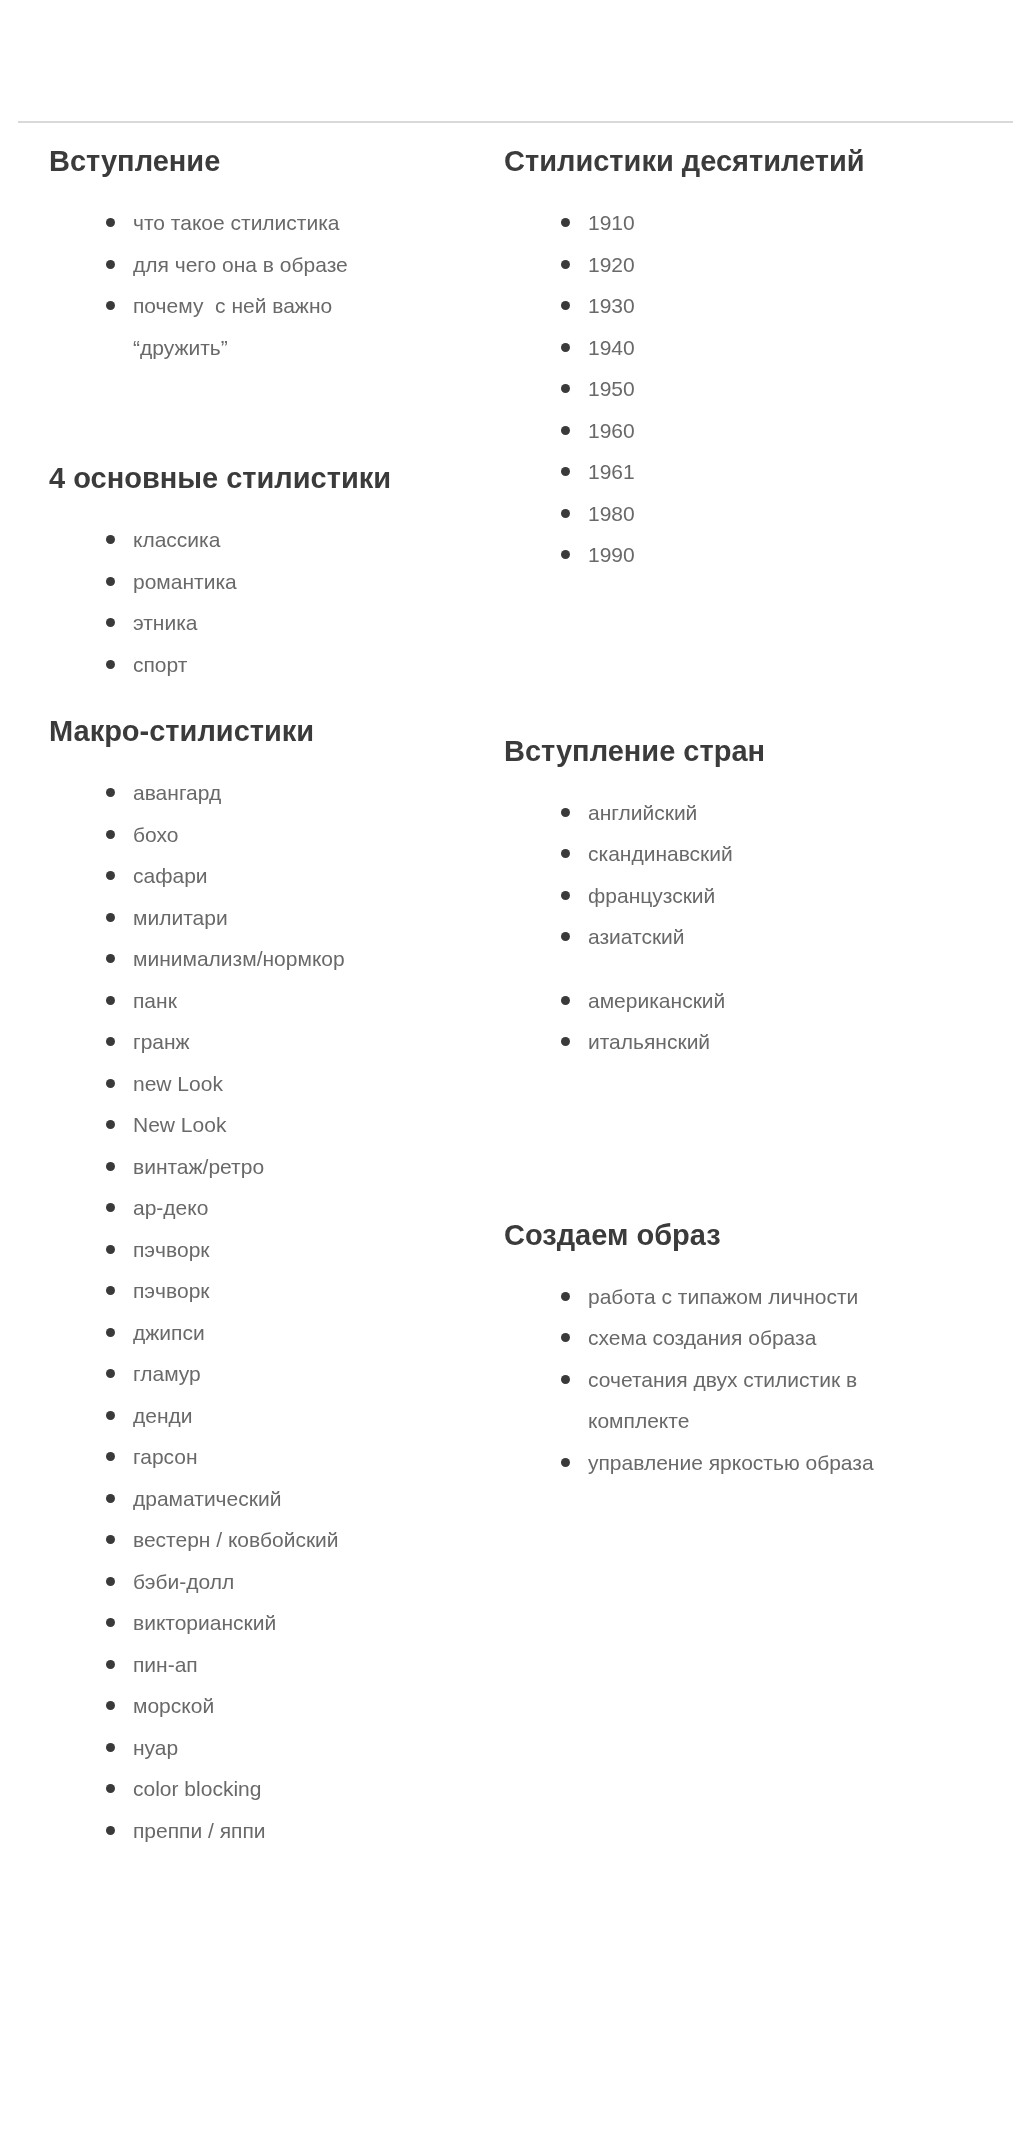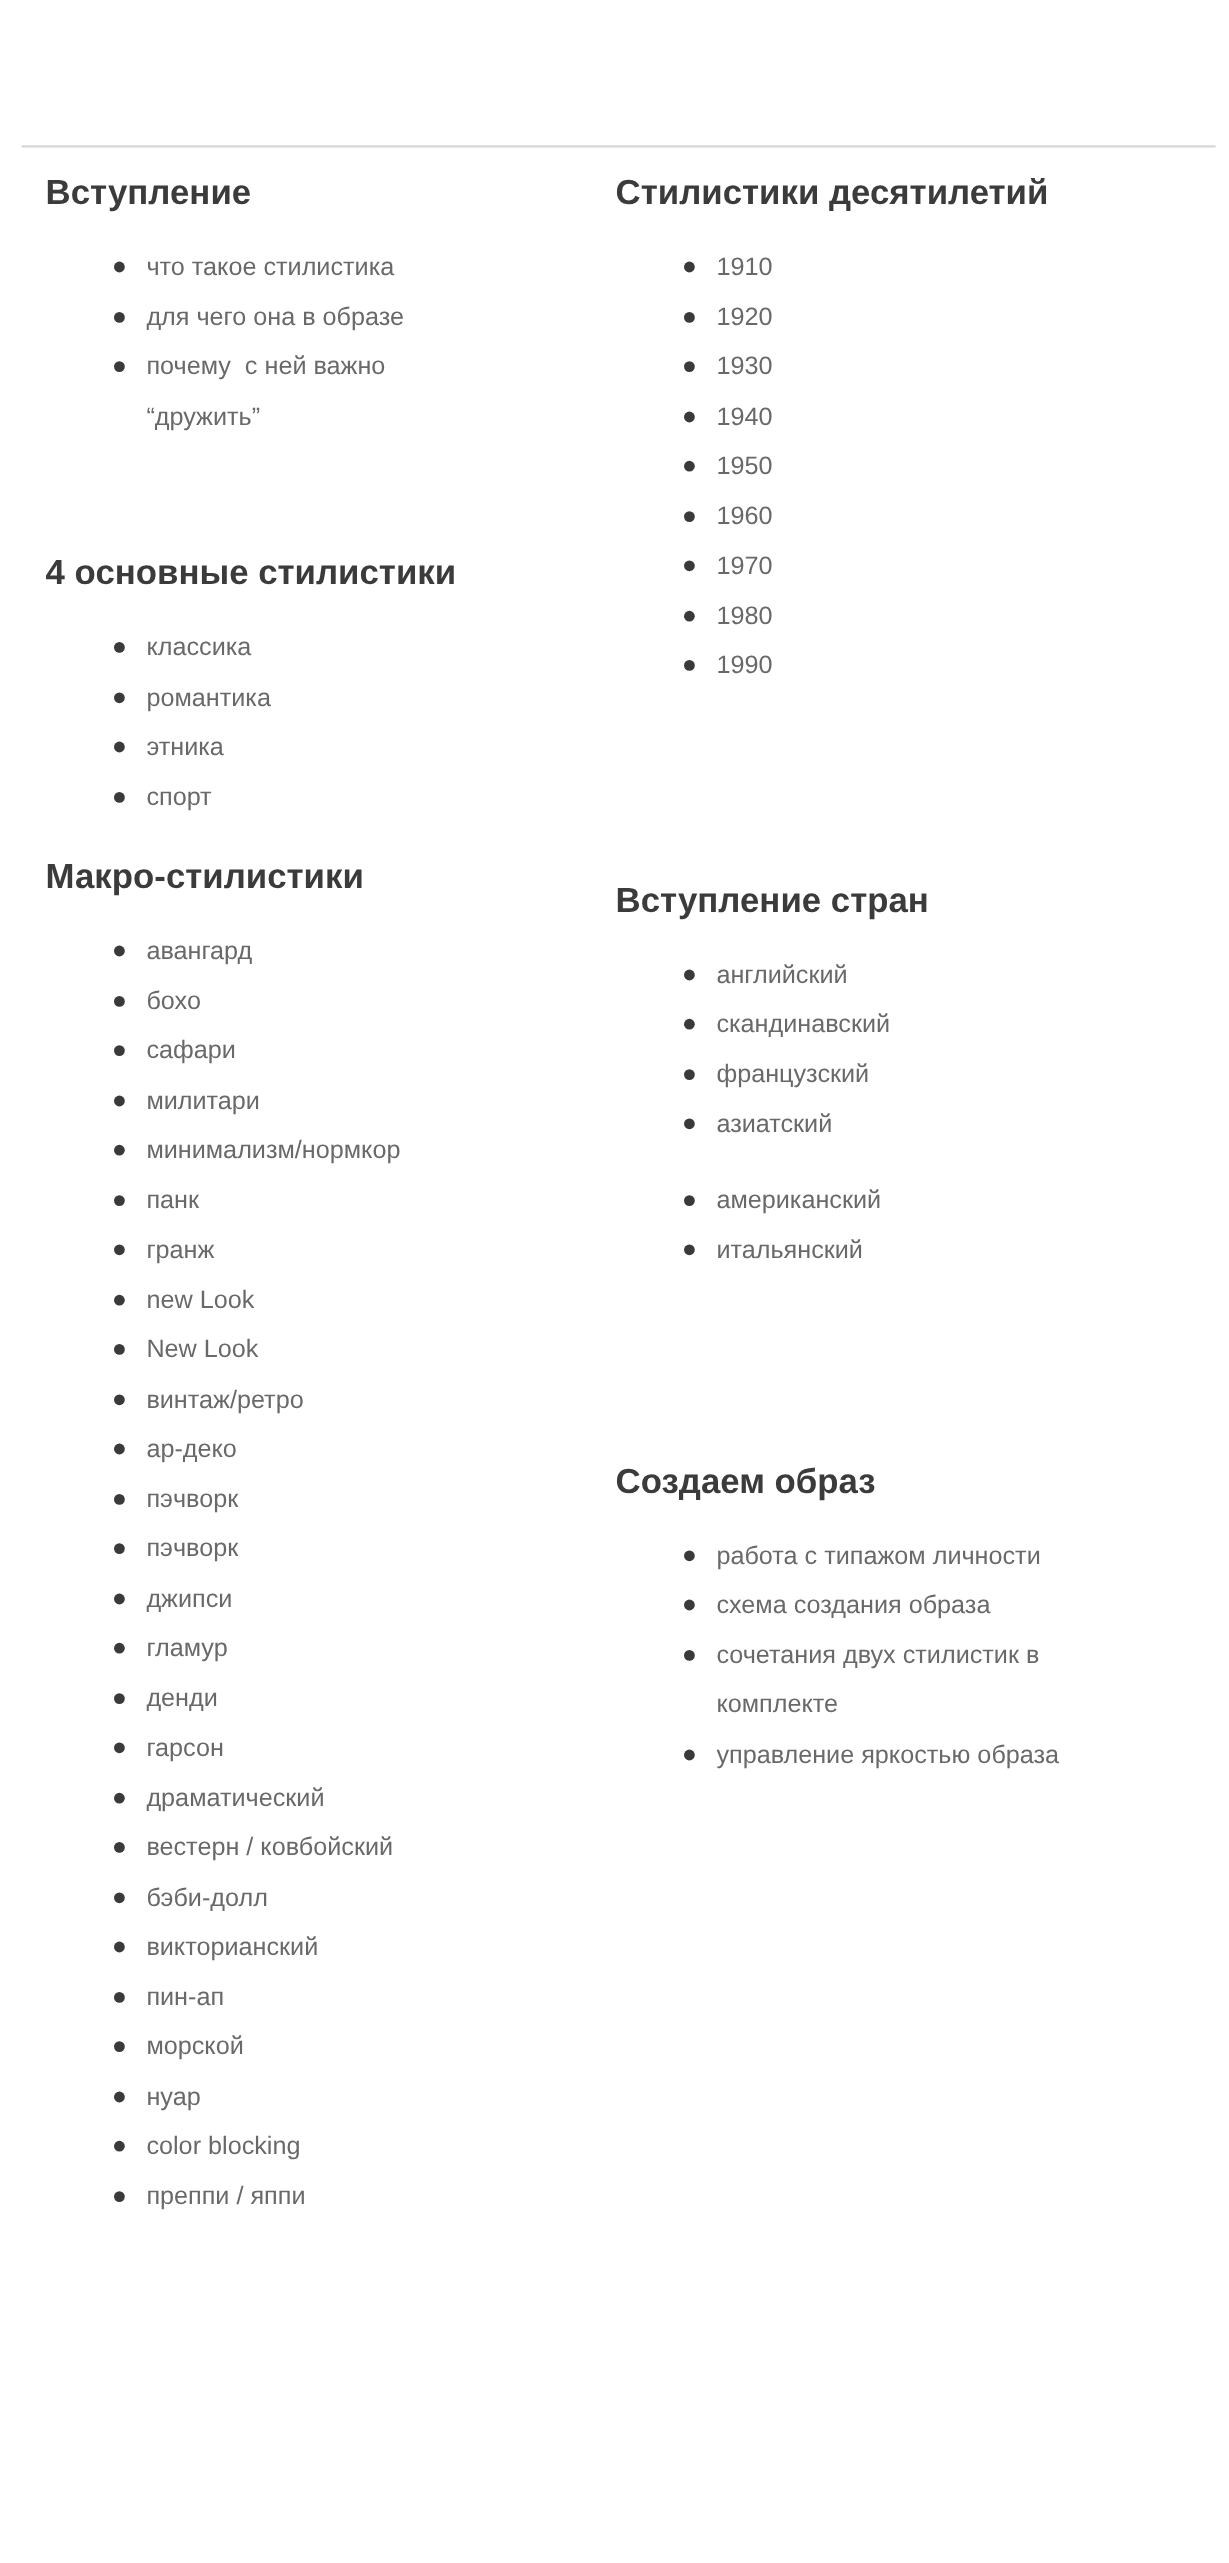--- a/index.html
+++ b/index.html
@@ -8,22 +8,21 @@
     font-family:"Liberation Sans","DejaVu Sans",sans-serif;
     -webkit-font-smoothing:antialiased;
   }
   .divider{
     margin:121px 11px 0 18px;
     height:0;
     border-top:2px solid #d9d9d9;
   }
   .columns{
     display:flex;
-    margin-left:38px;
-    gap:20px;
+    margin-left:49px;
   }
   .column{display:block;}
   .col-left{width:455px;flex:0 0 455px;}
   .col-right{width:505px;flex:0 0 505px;}
   .section h2{
     margin:0;
     font-size:29px;
     line-height:39px;
     font-weight:700;
     color:#3b3b3b;
@@ -119,21 +118,21 @@
   <div class="column col-right">
       <div class="section">
         <h2>Стилистики десятилетий</h2>
         <ul>
           <li>1910</li>
           <li>1920</li>
           <li>1930</li>
           <li>1940</li>
           <li>1950</li>
           <li>1960</li>
-          <li>1970</li>
+          <li>1961</li>
           <li>1980</li>
           <li>1990</li>
         </ul>
       </div>
       <div class="section">
         <h2>Вступление стран</h2>
         <ul>
           <li>английский</li>
           <li>скандинавский</li>
           <li>французский</li>

